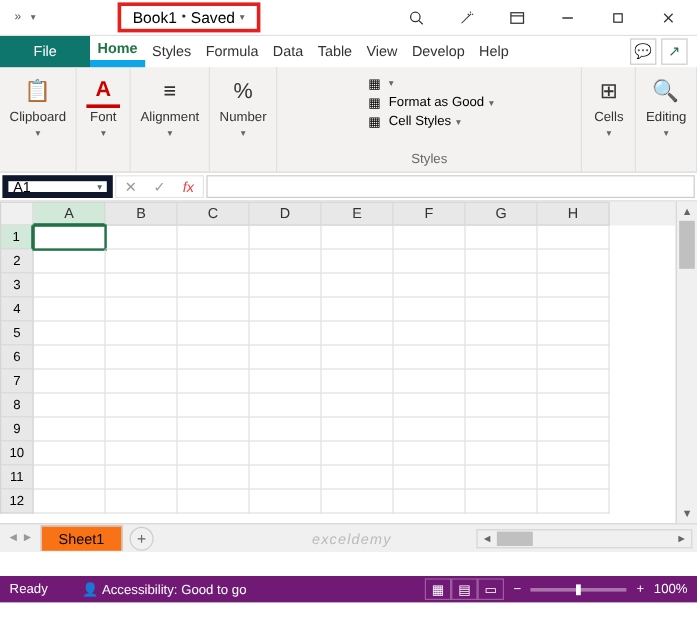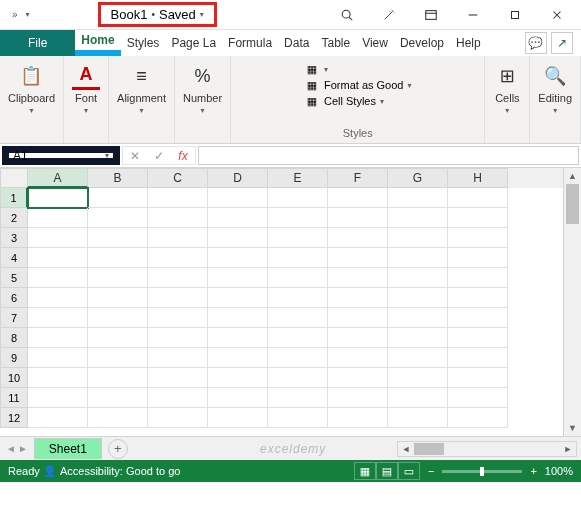--- a/index.html
+++ b/index.html
@@ -30,21 +30,21 @@
     .group-label { font-size: 11px; color: #666; padding: 2px 0; }
     .big-btn { display: flex; flex-direction: column; align-items: center; gap: 2px; font-size: 11px; color: #333; padding: 2px; }
     .big-btn .icon { width: 28px; height: 28px; display: flex; align-items: center; justify-content: center; font-size: 18px; }
     .arrow-down { font-size: 8px; color: #666; }
     .styles-inner { display: flex; flex-direction: column; gap: 2px; font-size: 11px; padding: 2px 4px; }
     .style-item { display: flex; align-items: center; gap: 4px; }
     .style-item .si-icon { width: 16px; height: 14px; display: inline-flex; align-items: center; justify-content: center; }
     
     
     .fbar { height: 24px; display: flex; align-items: stretch; border-bottom: 1px solid #d4d4d4; background: #fff; }
-    .namebox { width: 118px; border: 7px solid #0f172a; display: flex; align-items: center; padding: 0 4px; font-size: 12px; justify-content: space-between; margin: 2px; }
+    .namebox { width: 92px; border: 5px solid #0f172a; display: flex; align-items: center; padding: 0 4px; font-size: 12px; justify-content: space-between; margin: 2px; }
     .fbar-btns { display: flex; align-items: center; gap: 0; border: 1px solid #e5e5e5; margin: 2px 0; }
     .fbar-btn { width: 24px; display: flex; align-items: center; justify-content: center; color: #999; font-size: 12px; }
     .fx { font-style: italic; color: #ef4444; font-size: 12px; }
     .formula-input { flex: 1; border: 1px solid #ccc; margin: 2px; }
     
     
     .grid-area { position: relative; height: 268px; display: flex; }
     .grid-main { flex: 1; overflow: hidden; position: relative; }
     .col-headers { display: flex; height: 20px; background: #f0f0f0; }
     .corner { width: 28px; border: 1px solid #d4d4d4; background: #f0f0f0; }
@@ -58,29 +58,29 @@
     .cell-row { display: flex; }
     .cell { width: 60px; height: 20px; border-right: 1px solid #e0e0e0; border-bottom: 1px solid #e0e0e0; }
     .cell.active { outline: 2px solid #217346; outline-offset: -1px; }
     .vscroll { width: 18px; background: #f0f0f0; border-left: 1px solid #d4d4d4; position: relative; }
     .vthumb { position: absolute; top: 16px; left: 2px; right: 2px; height: 40px; background: #c0c0c0; }
     .varrow { position: absolute; left:0; right:0; height: 16px; display:flex; align-items:center; justify-content:center; font-size: 9px; color:#666; }
     
     
     .sheet-bar { height: 24px; display: flex; align-items: center; background: #f0f0f0; border-top: 1px solid #d4d4d4; font-size: 12px; }
     .sheet-nav { display: flex; gap: 2px; padding: 0 6px; color: #999; font-size: 10px; }
-    .sheet-tab { background: #86efac; padding: 3px 14px; border: 1px solid #ccc; border-bottom: none; }
+    .sheet-tab { background: #f97316; padding: 3px 14px; border: 1px solid #ccc; border-bottom: none; }
     .sheet-add { width: 20px; height: 20px; border: 1px solid #ccc; border-radius: 50%; display: flex; align-items: center; justify-content: center; margin-left: 6px; font-size: 13px; color: #666; }
     .watermark { position: absolute; left: 260px; font-size: 12px; color: #bbb; font-style: italic; letter-spacing: 1px; }
     .hscroll { margin-left: auto; width: 180px; height: 16px; background: #f0f0f0; border: 1px solid #d4d4d4; display: flex; align-items: center; position: relative; margin-right: 4px; }
     .harrow { width: 16px; display:flex; align-items:center; justify-content:center; font-size:9px; color:#666; }
     .hthumb { width: 30px; height: 12px; background: #c0c0c0; }
     
     
-    .status { height: 22px; background: #15803d; color: #fff; display: flex; align-items: center; font-size: 11px; padding: 0 8px; gap: 4px; }
+    .status { height: 22px; background: #701a75; color: #fff; display: flex; align-items: center; font-size: 11px; padding: 0 8px; gap: 29px; margin-top: 20px; }
     .status-right { margin-left: auto; display: flex; align-items: center; gap: 8px; }
     .view-btns { display: flex; gap: 0; }
     .view-btn { width: 22px; height: 18px; border: 1px solid rgba(255,255,255,0.3); display: flex; align-items: center; justify-content: center; }
     .zoom-slider { width: 80px; height: 3px; background: rgba(255,255,255,0.4); position: relative; }
     .zoom-thumb { position: absolute; left: 38px; top: -3px; width: 4px; height: 9px; background: #fff; }
   </style>
 </head>
 <body>
 
 <div class="titlebar">
@@ -131,21 +131,20 @@
           <line x1="12" y1="4" x2="4" y2="12"></line>
         </svg>
       </div>
   </div>
 </div>
 
 <div class="ribbon-tabs">
   <div class="tab file">File</div>
   <div class="tab active">Home</div>
   <div class="tab">Styles</div>
-  <div class="tab">Page La</div>
   <div class="tab">Formula</div>
   <div class="tab">Data</div>
   <div class="tab">Table</div>
   <div class="tab">View</div>
   <div class="tab">Develop</div>
   <div class="tab">Help</div>
   <div class="tab-extras">
     <div class="ic">💬</div>
     <div class="ic">↗</div>
   </div>

